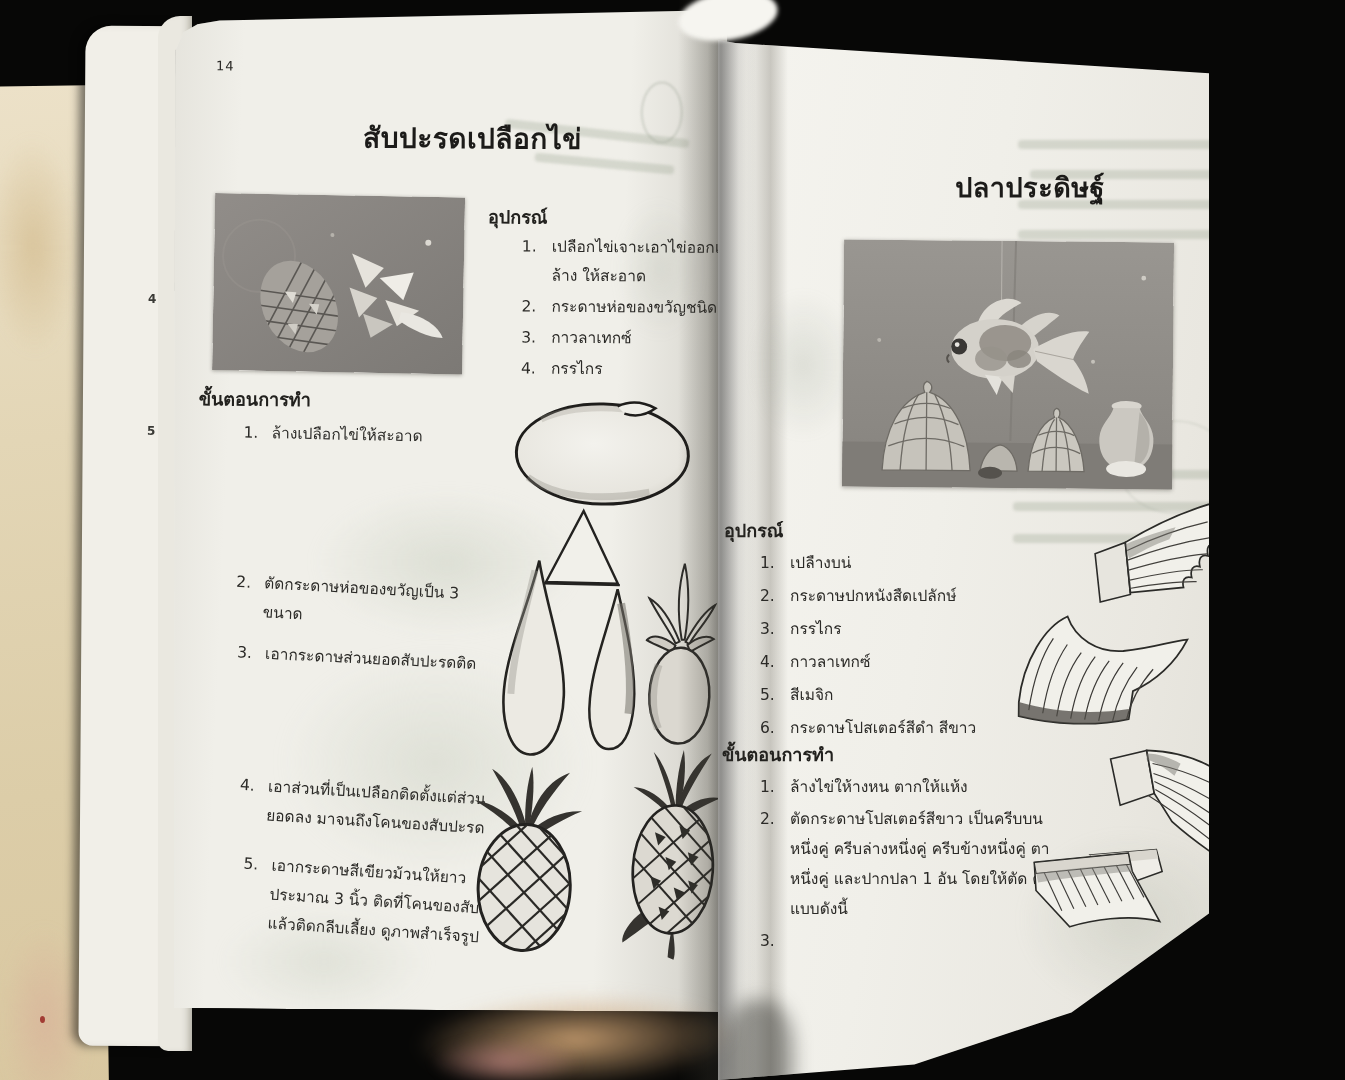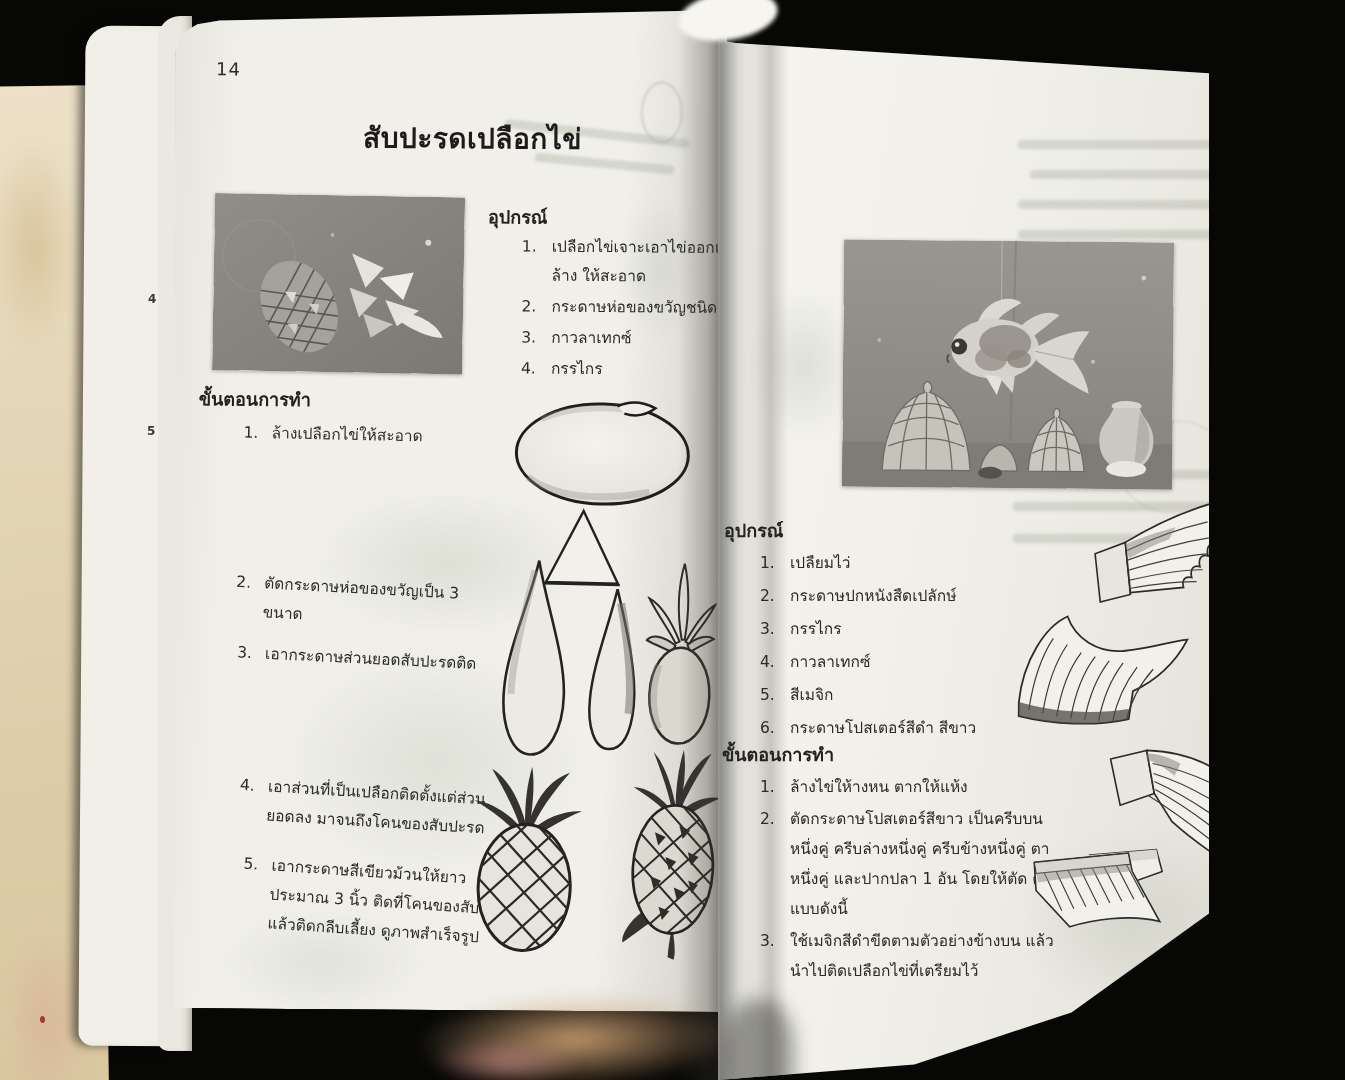--- a/index.html
+++ b/index.html
@@ -37,21 +37,21 @@
          background:rgba(45,44,40,.45);filter:blur(9px);border-radius:40%;}
   .spine{left:678px;top:0;width:78px;height:1080px;
          background:linear-gradient(90deg,rgba(60,58,50,0) 0%,rgba(60,58,50,.28) 38%,rgba(35,34,30,.5) 55%,rgba(60,58,50,.15) 78%,rgba(60,58,50,0) 100%);}
   .wisp{left:678px;top:-8px;width:100px;height:48px;background:#f6f5f0;border-radius:50%;
         transform:rotate(-9deg);filter:blur(2px);}
   .streak1{left:415px;top:992px;width:320px;height:95px;border-radius:50%;
         background:radial-gradient(closest-side,rgba(200,158,112,.95),rgba(200,158,112,0));filter:blur(7px);transform:rotate(-2deg);}
   .streak2{left:430px;top:1038px;width:150px;height:48px;border-radius:50%;
         background:radial-gradient(closest-side,rgba(218,150,148,.6),transparent);filter:blur(6px);}
   
-  .pgnum{font-size:18px;color:#2c2b28;letter-spacing:1px;}
+  .pgnum{font-size:13px;color:#2c2b28;letter-spacing:1px;}
   .title{font-size:28px;font-weight:bold;color:#1c1b19;text-align:center;letter-spacing:.5px;}
   .hdr{font-size:18px;font-weight:bold;color:#22211e;}
   .body-t{font-size:15.5px;color:#2b2a27;line-height:29px;}
   .li{position:relative;padding-left:30px;margin-bottom:2px;}
   .li .num{position:absolute;left:0;top:0;}
   .step{position:absolute;}
   .step .num{position:absolute;left:-28px;top:0;}
   
   .photo{box-shadow:0 1px 4px rgba(60,58,50,.4);}
   
@@ -314,20 +314,21 @@
     <div class="bleedbar" style="left:295px;top:430px;width:200px;"></div>
     <div class="bleedbar" style="left:295px;top:462px;width:230px;"></div>
     <div class="bleedbar" style="left:295px;top:494px;width:180px;"></div>
     <div class="blot" style="left:30px;top:250px;width:110px;height:150px;background:radial-gradient(closest-side,rgba(150,160,145,.22),transparent);filter:blur(4px);"></div>
     <div class="faintring" style="left:400px;top:380px;width:110px;height:90px;opacity:.5;"></div>
     <div class="blot" style="left:300px;top:790px;width:220px;height:180px;background:radial-gradient(closest-side,rgba(160,168,150,.25),transparent);filter:blur(6px);"></div>
 
     <div class="abs pgnum" style="left:562px;top:55px;">15</div>
     <div class="abs" style="left:576px;top:82px;width:7px;height:5px;background:#6b5b42;border-radius:50%;"></div>
 
+    <div class="abs title" style="left:152px;top:126px;width:320px;font-size:27px;">ปลาประดิษฐ์</div>
 
     <div class="abs photo" style="left:125px;top:201px;width:330px;height:247px;transform:rotate(.5deg);">
       <svg width="330" height="247" viewBox="0 0 330 247">
         <defs>
           <linearGradient id="phg2" x1="0" y1="0" x2="0" y2="1">
             <stop offset="0" stop-color="#999691"></stop>
               <stop offset=".8" stop-color="#8a8782"></stop>
               <stop offset="1" stop-color="#817e79"></stop>
           </linearGradient>
         </defs>
@@ -371,21 +372,21 @@
         <circle cx="300" cy="36" r="2.4" fill="#cfccc5"></circle>
           <circle cx="250" cy="120" r="2" fill="#c4c1ba"></circle>
         <circle cx="36" cy="100" r="2" fill="#b8b5ae"></circle>
       </svg>
     </div>
 
     <div class="abs hdr" style="left:6px;top:476px;">อุปกรณ์</div>
     <div class="abs body-t" style="left:42px;top:508px;width:290px;line-height:31px;">
       <div class="li">
         <span class="num">1.</span>
-        <span>เปลืยมไว่</span>
+        <span>เปลืางบน่</span>
       </div>
       <div class="li">
         <span class="num">2.</span>
         <span>กระดาษปกหนังสืดเปลักษ์</span>
       </div>
       <div class="li">
         <span class="num">3.</span>
         <span>กรรไกร</span>
       </div>
       <div class="li">
@@ -407,21 +408,20 @@
       <div class="li">
         <span class="num">1.</span>
         <span>ล้างไข่ให้างหน ตากให้แห้ง</span>
       </div>
       <div class="li">
         <span class="num">2.</span>
         <span>ตัดกระดาษโปสเตอร์สีขาว เป็นครีบบน หนึ่งคู่ ครีบล่างหนึ่งคู่ ครีบข้างหนึ่งคู่ ตาหนึ่งคู่ และปากปลา 1 อัน โดยให้ตัด ตามแบบดังนี้</span>
       </div>
       <div class="li">
         <span class="num">3.</span>
-        <span>ใช้เมจิกสีดำขีดตามตัวอย่างข้างบน แล้ว นำไปติดเปลือกไข่ที่เตรียมไว้</span>
       </div>
     </div>
 
     <div class="abs" style="left:367px;top:453px;transform:rotate(1deg);">
       <svg width="150" height="130" viewBox="0 0 150 130">
         <path d="M10,62 L40,50 L46,102 L16,110 Z" fill="#e7e5de" stroke="#2a2a28" stroke-width="1.6"></path>
         <path d="M40,50 C75,28 112,12 146,4 C138,26 136,40 130,52 C123,49 121,54 123,62 C116,60 113,65 115,73 C108,71 105,76 107,84 C100,82 97,87 99,94 L46,100 Z" fill="#f1f0ea" stroke="#2b2b28" stroke-width="1.7"></path>
         <g stroke="#43413d" stroke-width="1.2" fill="none">
           <path d="M42,58 C70,44 98,34 122,28"></path>
           <path d="M42,68 C72,56 100,48 124,44"></path>

